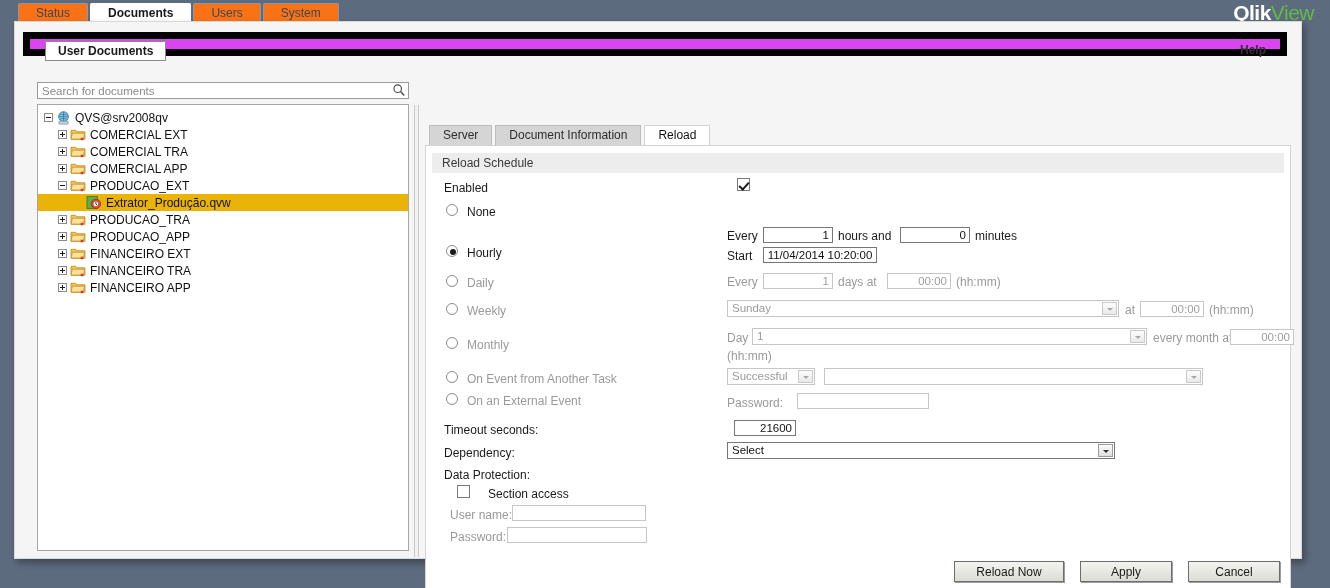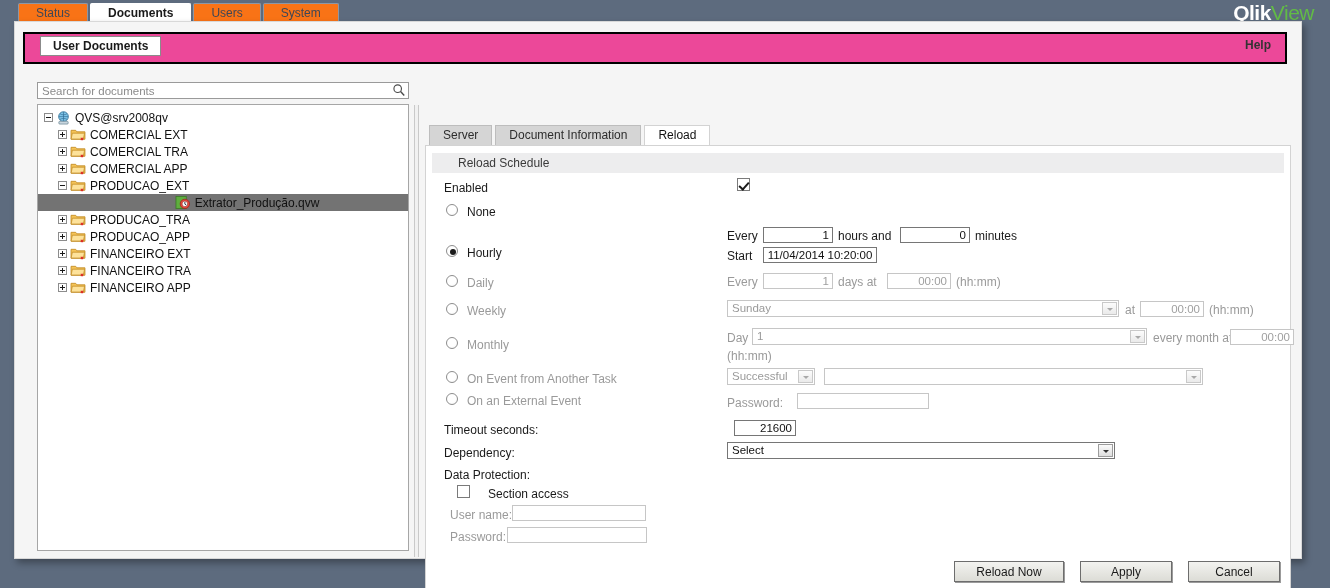--- a/index.html
+++ b/index.html
@@ -54,23 +54,23 @@
     position: absolute; left: 14px; top: 21px;
     width: 1288px; height: 538px;
     background: #f5f5f5;
     border: 1px solid #d8d8d8;
     box-shadow: 3px 4px 7px rgba(0,0,0,0.33);
   }
 
   
   .subbar {
     position: absolute; left: 8px; top: 10px;
-    width: 1264px; height: 32px;
-    background: #ec4899;
-    border: 2px solid #000000;
+    width: 1264px; height: 24px;
+    background: #d946ef;
+    border: 7px solid #000000;
   }
   .subtab {
     position: absolute; left: 15px; top: 2px;
     height: 20px; line-height: 19px;
     padding: 0 12px;
     background: #ffffff;
     border: 1px solid #8b8b8b;
     font-weight: bold; font-size: 12px;
     color: #1a1a1a;
     cursor: pointer;
@@ -115,21 +115,21 @@
     width: 5px; height: 452px;
     background: #f1f1f1;
     border-left: 1px solid #c9c9c9;
     border-right: 1px solid #c9c9c9;
     cursor: col-resize;
   }
 
   .tnode { display: flex; align-items: center; height: 17px; padding-left: 6px; white-space: nowrap; }
   .tnode.lvl1 { padding-left: 20px; }
   .tnode.lvl2 { padding-left: 48px; }
-  .tnode.sel { background: #737373; justify-content: center; }
+  .tnode.sel { background: #eab308; }
   .tlabel { font-size: 12px; color: #111; margin-left: 4px; }
 
   .expander {
     width: 9px; height: 9px; flex: 0 0 9px;
     border: 1px solid #8c8c8c;
     background: #fdfdfd;
     position: relative;
     margin-right: 3px;
     cursor: pointer;
   }
@@ -164,21 +164,21 @@
     background: #ffffff;
     border: 1px solid #d3d3d3;
     position: relative;
   }
 
   .sectionhdr {
     margin: 7px 6px 0 6px;
     height: 20px; line-height: 20px;
     background: #ededee;
     font-size: 12px; color: #3a3a3a;
-    padding-left: 26px;
+    padding-left: 10px;
   }
 
   .form { position: relative; padding: 0 6px; }
   .row { position: relative; height: 23px; }
   .lbl { position: absolute; font-size: 12px; color: #1a1a1a; white-space: nowrap; }
   .lbl.dim { color: #9a9a9a; }
 
   input.t {
     position: absolute; height: 16px;
     border: 1px solid #767676;

